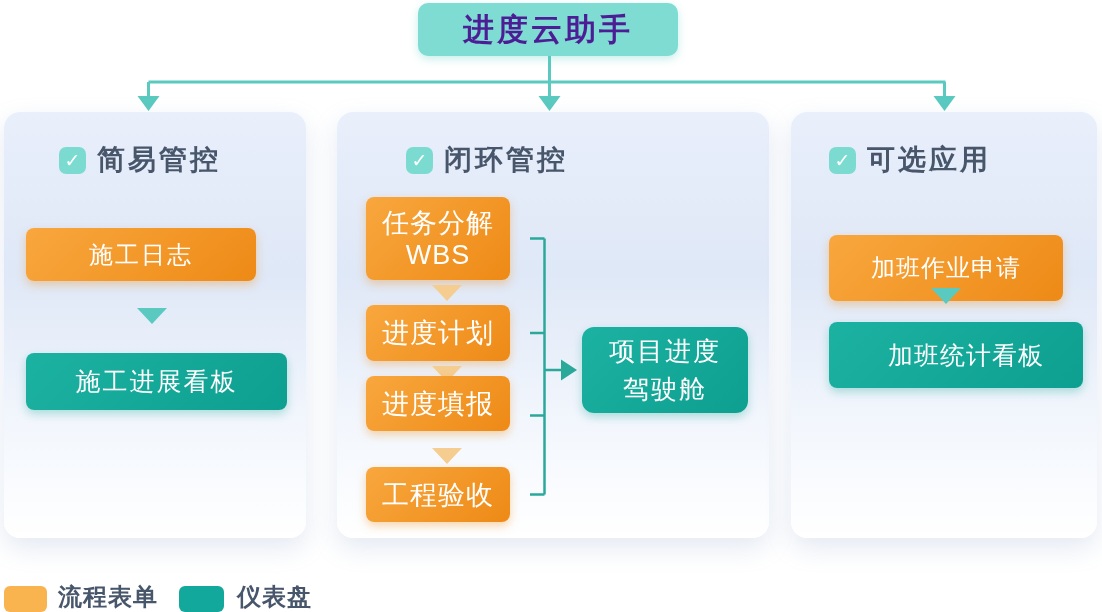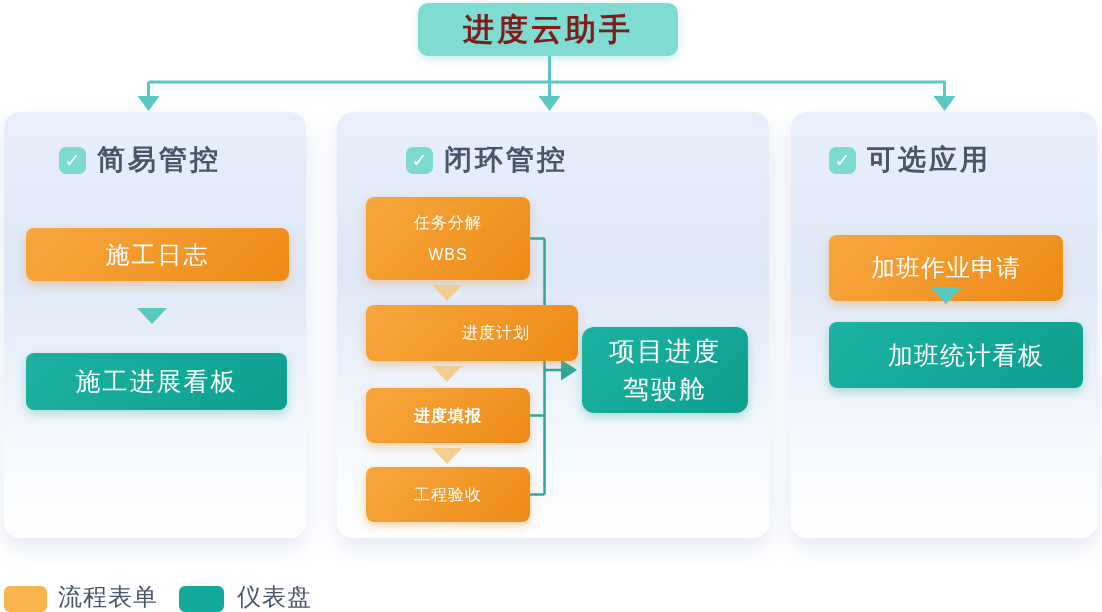--- a/index.html
+++ b/index.html
@@ -13,21 +13,21 @@
   }
 
   
   .root-node {
     position: absolute;
     left: 418px; top: 3px;
     width: 260px; height: 53px;
     background: #7edcd2;
     border-radius: 10px;
     display: flex; align-items: center; justify-content: center;
-    color: #7f1d1d;
+    color: #4c1d95;
     font-size: 31px; font-weight: bold; letter-spacing: 3px;
     box-shadow: 0 3px 8px rgba(126, 220, 210, 0.45);
   }
 
   
   .tree-svg { position: absolute; left: 0; top: 0; }
   .tree-svg line { stroke: #5acac0; stroke-width: 3; }
   .tree-svg polygon { fill: #5acac0; }
 
   
@@ -84,28 +84,28 @@
     border-radius: 8px;
     box-shadow: 0 4px 10px rgba(238, 138, 22, 0.35);
   }
   .node-dash {
     background: linear-gradient(135deg, #1cb2a2 0%, #0d9f90 100%);
     border-radius: 8px;
     box-shadow: 0 4px 10px rgba(13, 159, 144, 0.30);
   }
 
   
-  .l-form { left: 22px; top: 116px; width: 263px; height: 53px; font-size: 24px; letter-spacing: 2px; }
+  .l-form { left: 22px; top: 116px; width: 230px; height: 53px; font-size: 24px; letter-spacing: 2px; }
   .l-dash { left: 22px; top: 241px; width: 261px; height: 57px; font-size: 25px; letter-spacing: 2px; }
 
   
-  .m-step { left: 29px; width: 164px; font-size: 16px; letter-spacing: 1px; line-height: 32px; }
+  .m-step { left: 29px; width: 144px; font-size: 27px; letter-spacing: 1px; line-height: 32px; }
   .m-step-0 { top: 85px;  height: 83px; }
-  .m-step-1 { top: 193px; height: 56px; padding-left: 48px; }
-  .m-step-2 { top: 276px; height: 55px; font-weight: bold; }
+  .m-step-1 { top: 193px; height: 56px; }
+  .m-step-2 { top: 264px; height: 55px; }
   .m-step-3 { top: 355px; height: 55px; }
   .m-result {
     left: 245px; top: 215px; width: 166px; height: 86px;
     font-size: 26px; letter-spacing: 2px; line-height: 38px;
     border-radius: 12px;
     text-align: center;
   }
 
   
   .r-form { left: 38px; top: 95px;  width: 234px; height: 66px; font-size: 24px; letter-spacing: 1px; margin-top: 28px; }
@@ -135,21 +135,21 @@
   .legend-swatch {
     position: absolute;
     height: 26px;
     border-radius: 6px;
   }
   .legend-swatch-0 { left: 4px;   top: 586px; width: 43px; background: #f9b450; }
   .legend-swatch-1 { left: 179px; top: 586px; width: 45px; background: #12a99c; }
   .legend-label {
     position: absolute; top: 583px;
     color: #48566b;
-    font-size: 24px; font-weight: normal; letter-spacing: 1px;
+    font-size: 24px; font-weight: bold; letter-spacing: 1px;
     line-height: 28px; white-space: nowrap;
   }
   .legend-label-0 { left: 58px; }
   .legend-label-1 { left: 237px; text-align: center; }
 </style>
 </head>
 <body>
 
 <div class="stage">
 

